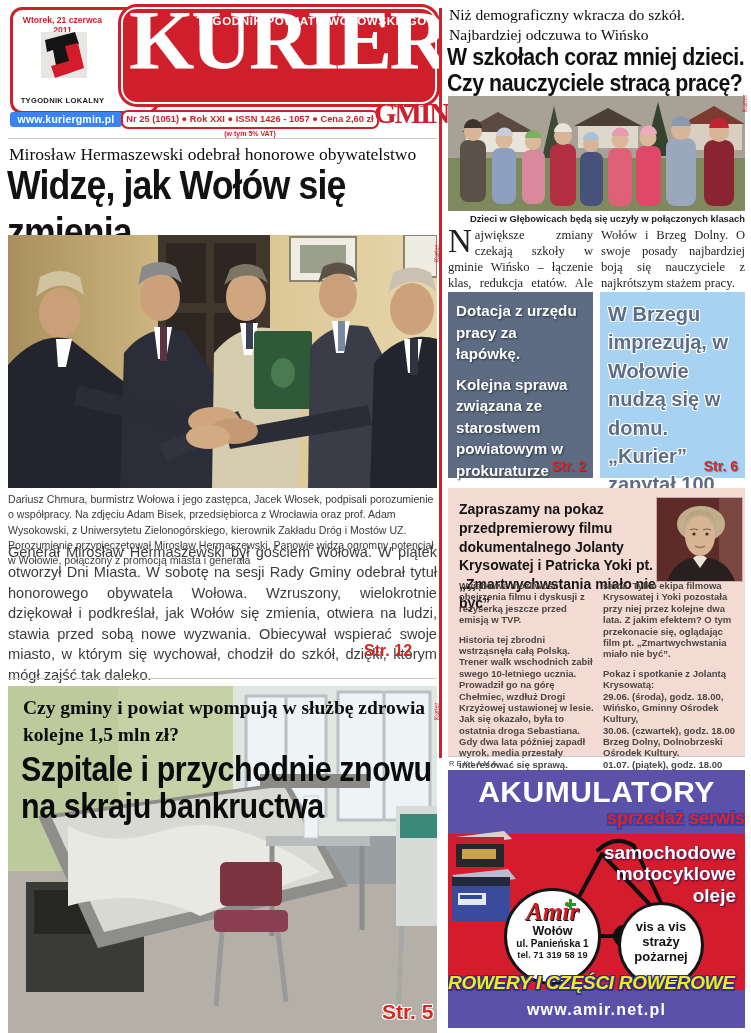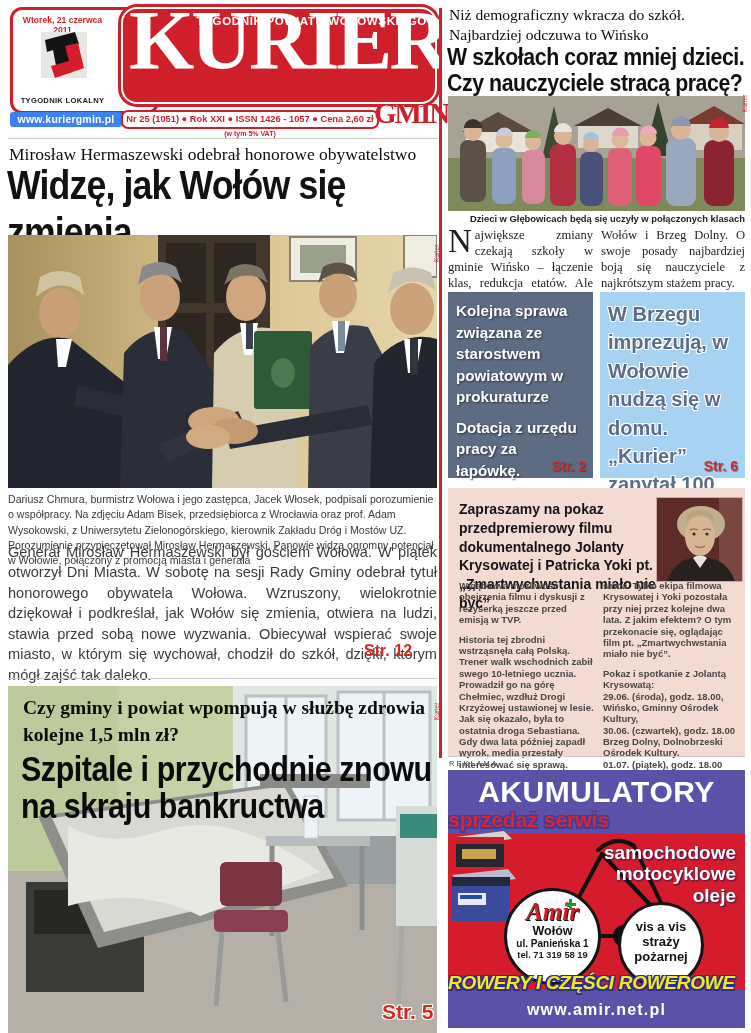--- a/index.html
+++ b/index.html
@@ -64,21 +64,21 @@
   .film-photo{left:656px;top:497px;width:85px;height:83px;border:1px solid #caa;}
   .film-col{font-weight:bold;font-size:9.5px;line-height:1.2;color:#4a4643;}
   .film-c1{left:459px;top:580px;width:137px;}
   .film-c2{left:603px;top:580px;width:137px;}
   .film-col p{margin:0 0 8px 0;}
   .hr-rek{left:448px;top:756px;width:297px;}
   .reklama{left:449px;top:759px;font-size:7.5px;letter-spacing:2px;color:#444;}
   
   .ad{left:448px;top:770px;width:297px;height:258px;background:#5b51a8;overflow:hidden;}
   .ad-title{left:0;top:5px;width:297px;text-align:center;color:#fff;font-weight:bold;font-size:30px;letter-spacing:.5px;}
-  .ad-sub{left:0;top:38px;width:297px;text-align:left;font-weight:bold;font-size:21px;color:#e32129;
+  .ad-sub{left:0;top:38px;width:297px;text-align:right;font-weight:bold;font-size:18px;color:#e32129;
           text-shadow:-1.5px -1.5px 0 #3a3f9e,1.5px -1.5px 0 #3a3f9e,-1.5px 1.5px 0 #3a3f9e,1.5px 1.5px 0 #3a3f9e;}
   .ad-red{left:0;top:64px;width:297px;height:156px;background:#d41c2c;}
   .ad-batteries{left:2px;top:53px;width:70px;height:110px;}
   .ad-bike{left:58px;top:62px;width:236px;height:150px;}
   .ad-products{right:9px;top:72px;text-align:right;color:#fff;font-weight:bold;font-size:19px;line-height:1.12;
                text-shadow:1px 1px 2px #30104a;}
   .ad-circle1{left:56px;top:118px;width:97px;height:97px;background:#fff;border:3px solid #141414;border-radius:50%;
               text-align:center;box-sizing:border-box;padding-top:10px;z-index:4;}
   .ad-brand{font-family:"Liberation Serif",serif;font-style:italic;font-weight:bold;font-size:25px;color:#d01c24;
             line-height:.9;text-shadow:1px 1px 0 #111;}
@@ -275,22 +275,22 @@
     </g>
   </svg>
   <div class="credit" style="left:741px;top:112px;">Kurier</div>
 
   <div class="abs caption-schools">Dzieci w Głębowicach będą się uczyły w połączonych klasach</div>
 
   <div class="abs body-schools-c1 schools-body"><span class="dropcap">N</span><span>ajwiększe zmiany czekają szkoły w gminie Wińsko – łączenie klas, redukcja etatów. Ale niż demograficzny nie ominie gmin</span></div>
   <div class="abs body-schools-c2 schools-body"><span>Wołów i Brzeg Dolny. O swoje posady najbardziej boją się nauczyciele z najkrótszym stażem pracy.</span><span class="pageref pageref-schools">Str. 7</span></div>
 
   <div class="abs box-grant">
+    <p>Dotacja z urzędu pracy za łapówkę.</p>
     <p>Kolejna sprawa związana ze starostwem powiatowym w prokuraturze</p>
-    <p>Dotacja z urzędu pracy za łapówkę.</p>
     <span class="pageref bx-ref">Str. 2</span>
   </div>
   <div class="abs box-youth">
     <div class="bx-text">W Brzegu imprezują, w Wołowie nudzą się w domu. „Kurier” zapytał 100 uczniów, jak spędzają wolny czas</div>
     <span class="pageref bx-ref">Str. 6</span>
   </div>
 
   <div class="abs film-box"></div>
   <div class="abs film-title">Zapraszamy na pokaz przedpremierowy filmu dokumentalnego Jolanty Krysowatej i Patricka Yoki pt. „Zmartwychwstania miało nie być”</div>
   <svg class="abs film-photo" viewBox="0 0 85 83" preserveAspectRatio="none">

